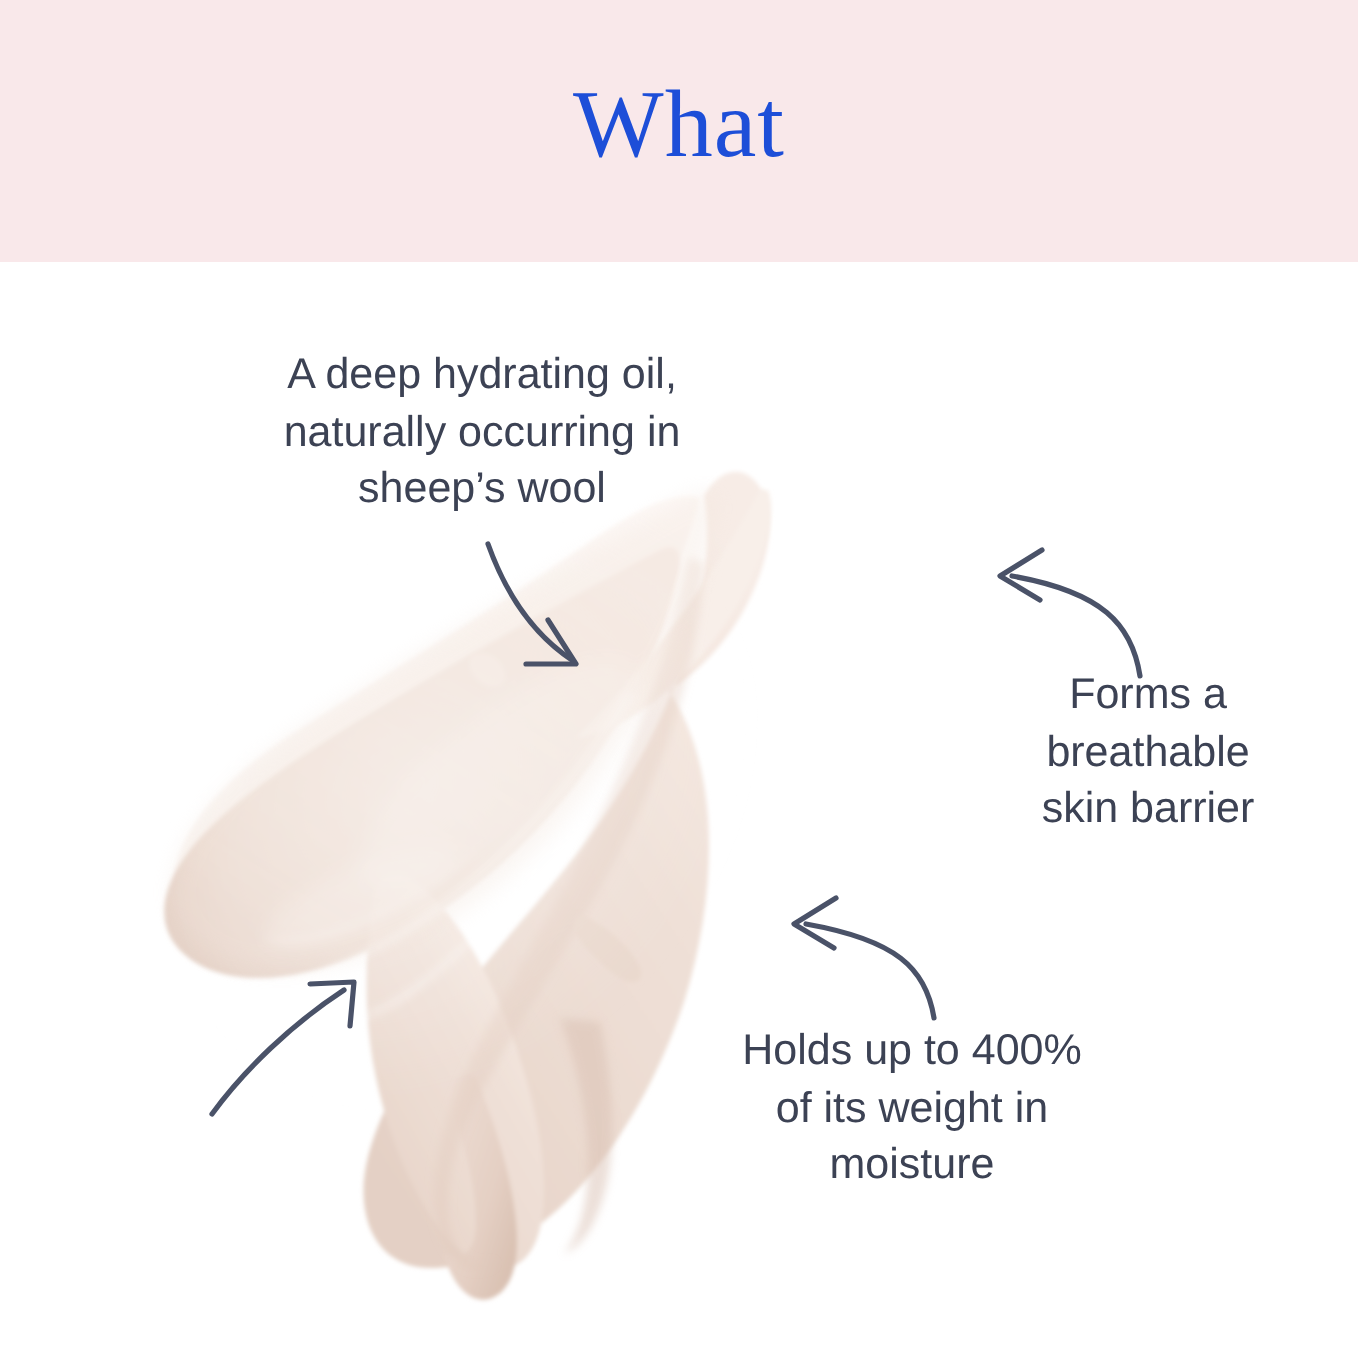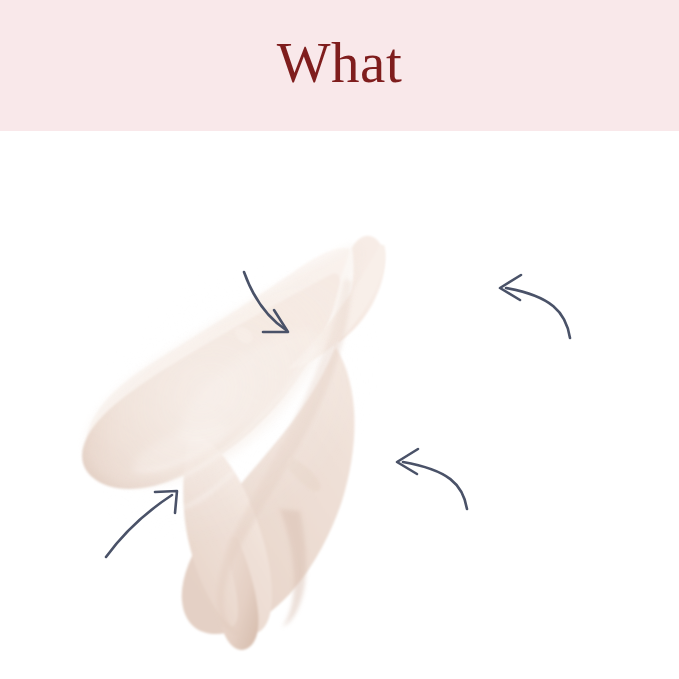--- a/index.html
+++ b/index.html
@@ -32,24 +32,24 @@
   .header-title {
     position: absolute;
     left: 0;
     top: 0;
     width: 679px;
     height: 131px;
     display: flex;
     align-items: center;
     justify-content: center;
     font-family: "Liberation Serif", "DejaVu Serif", serif;
-    font-size: 57px;
+    font-size: 48px;
     line-height: 1;
     letter-spacing: 0.5px;
-    color: #7f1d1d;
+    color: #1d4ed8;
     white-space: nowrap;
     padding-bottom: 6px;
     box-sizing: border-box;
   }
   .header-title .em {
     font-style: italic;
     padding: 0 3px;
   }
 
   
@@ -355,17 +355,26 @@
 
         <g>
           <path d="M 106 557 C 122 535, 146 512, 172 495"></path>
           <path d="M 155 492 L 177 491 L 175 513"></path>
         </g>
 
       </g>
     </svg>
   </div>
 
-
-
+  <div class="callout" id="callout-hydrating">A deep hydrating oil,
+naturally occurring in
+sheep’s wool</div>
+
+  <div class="callout" id="callout-barrier">Forms a
+breathable
+skin barrier</div>
+
+  <div class="callout" id="callout-holds">Holds up to 400%
+of its weight in
+moisture</div>
 
 
 </div>
 
 </body></html>

